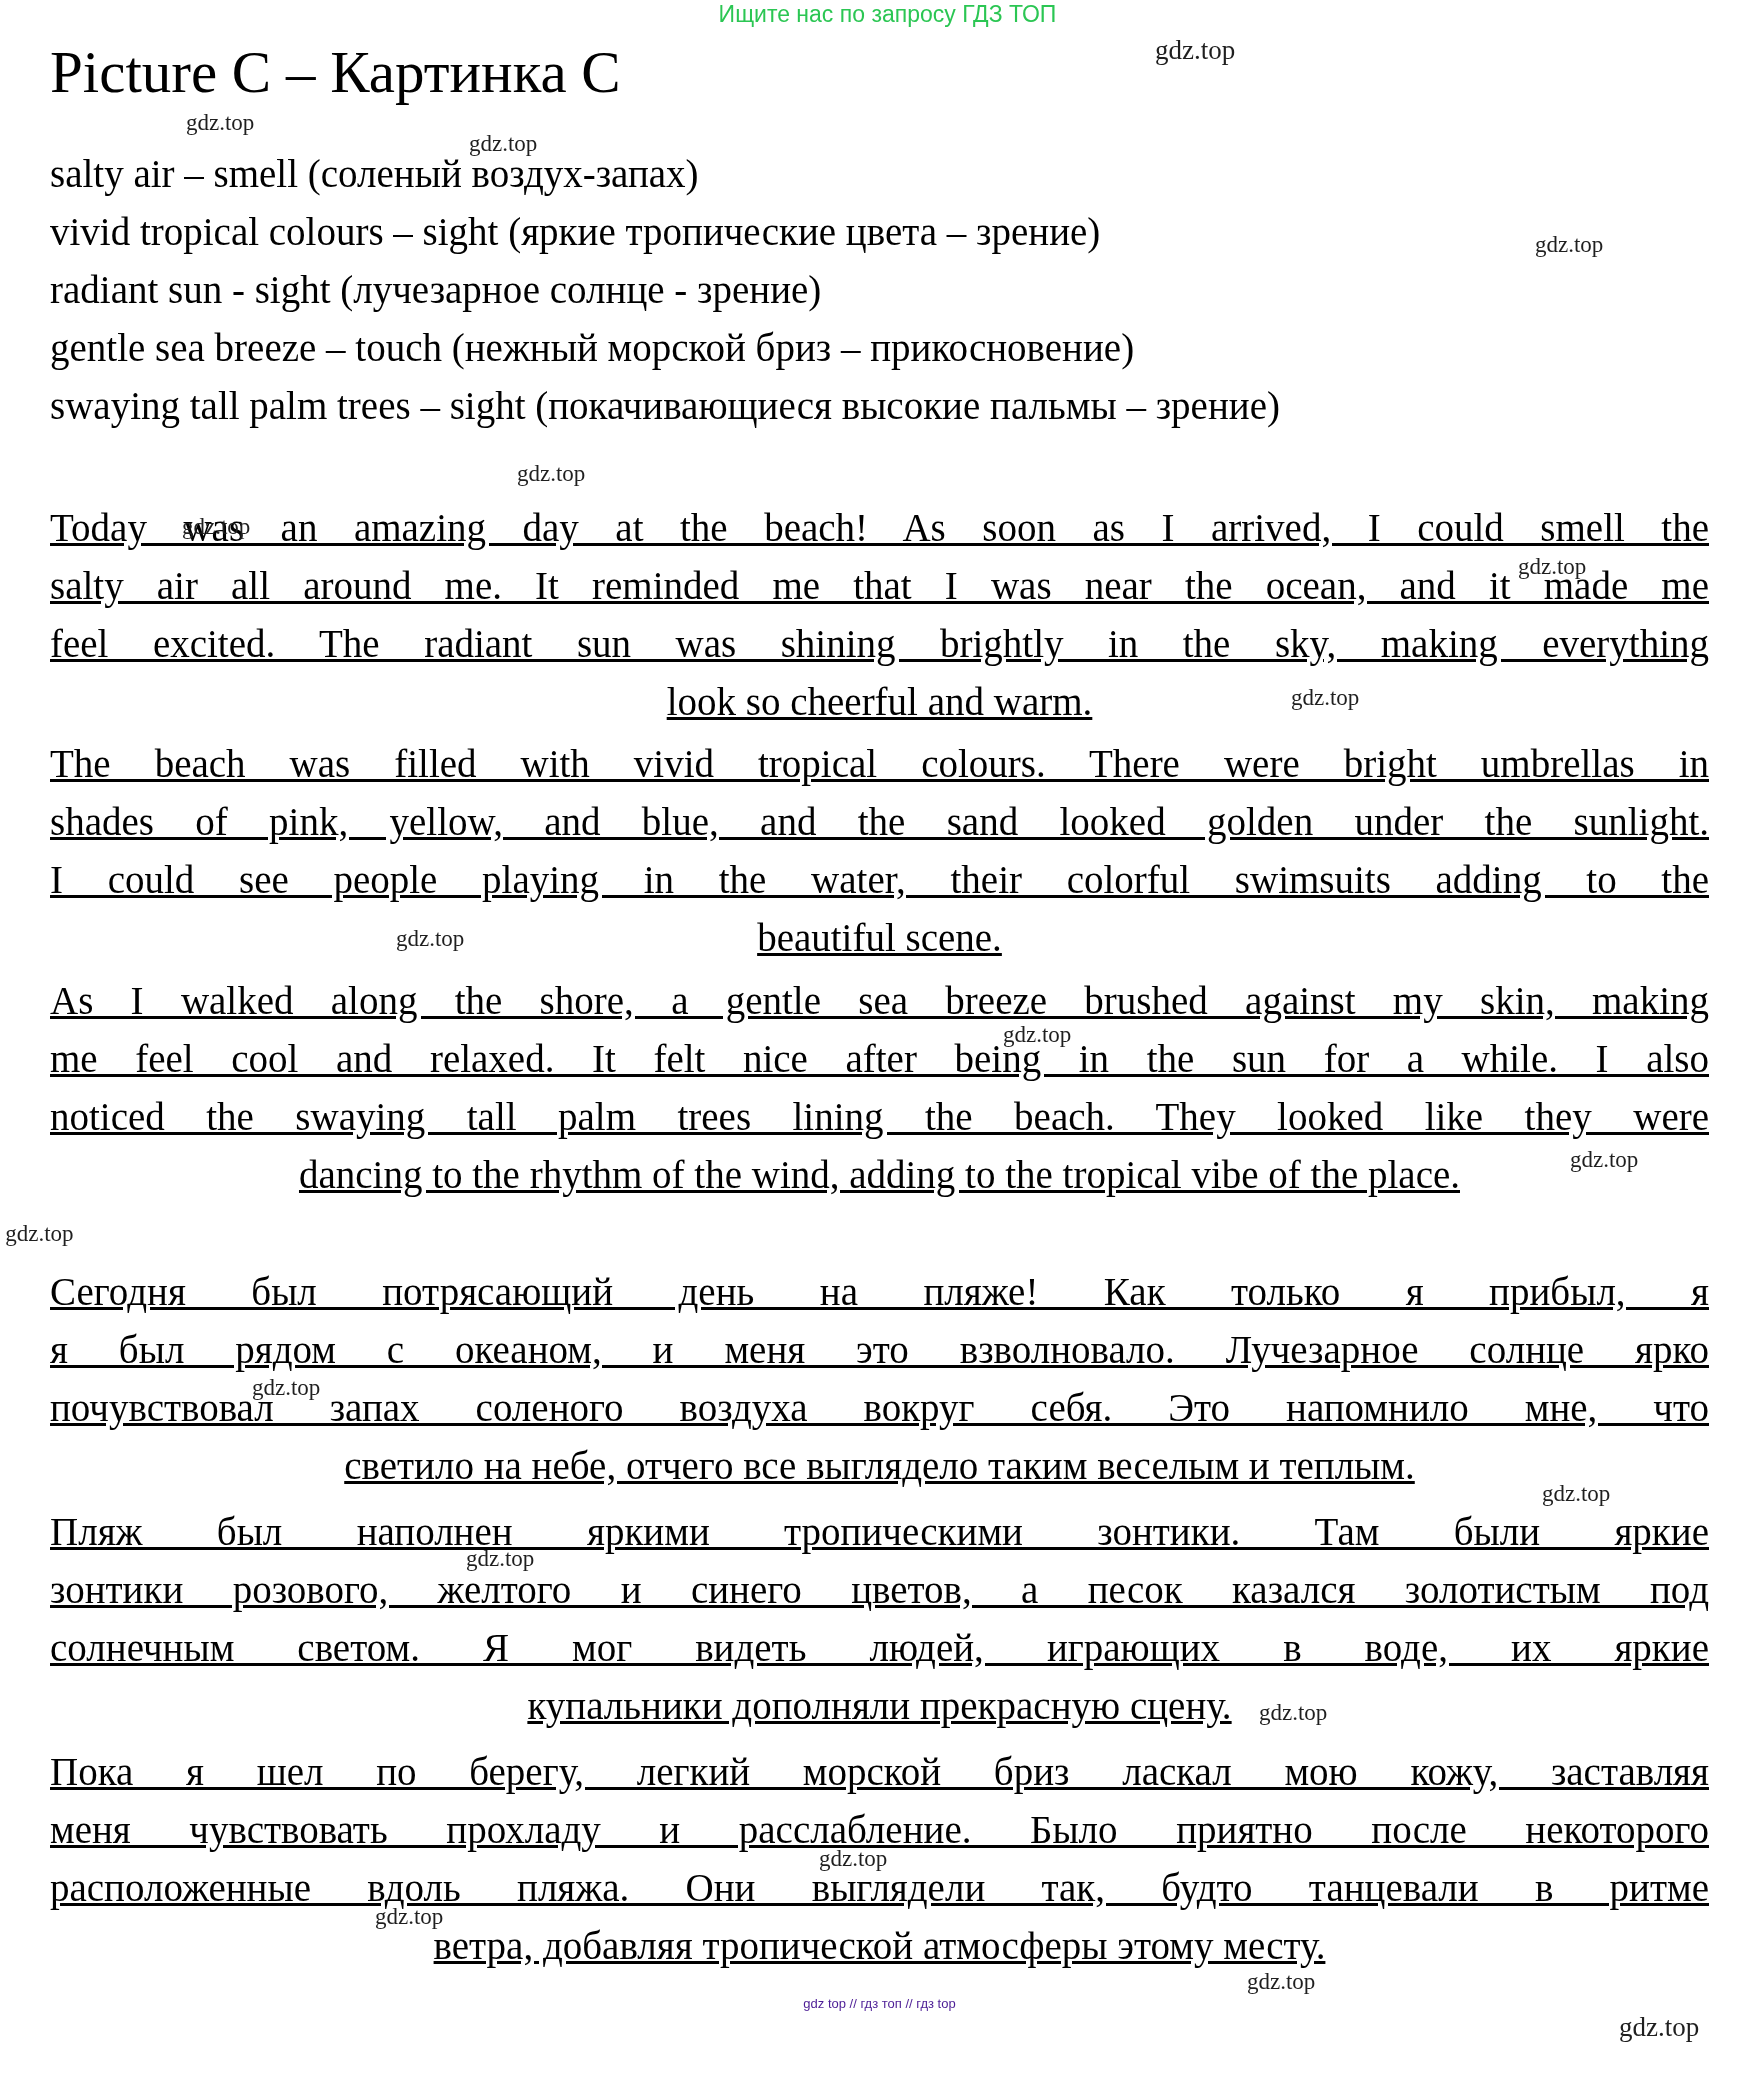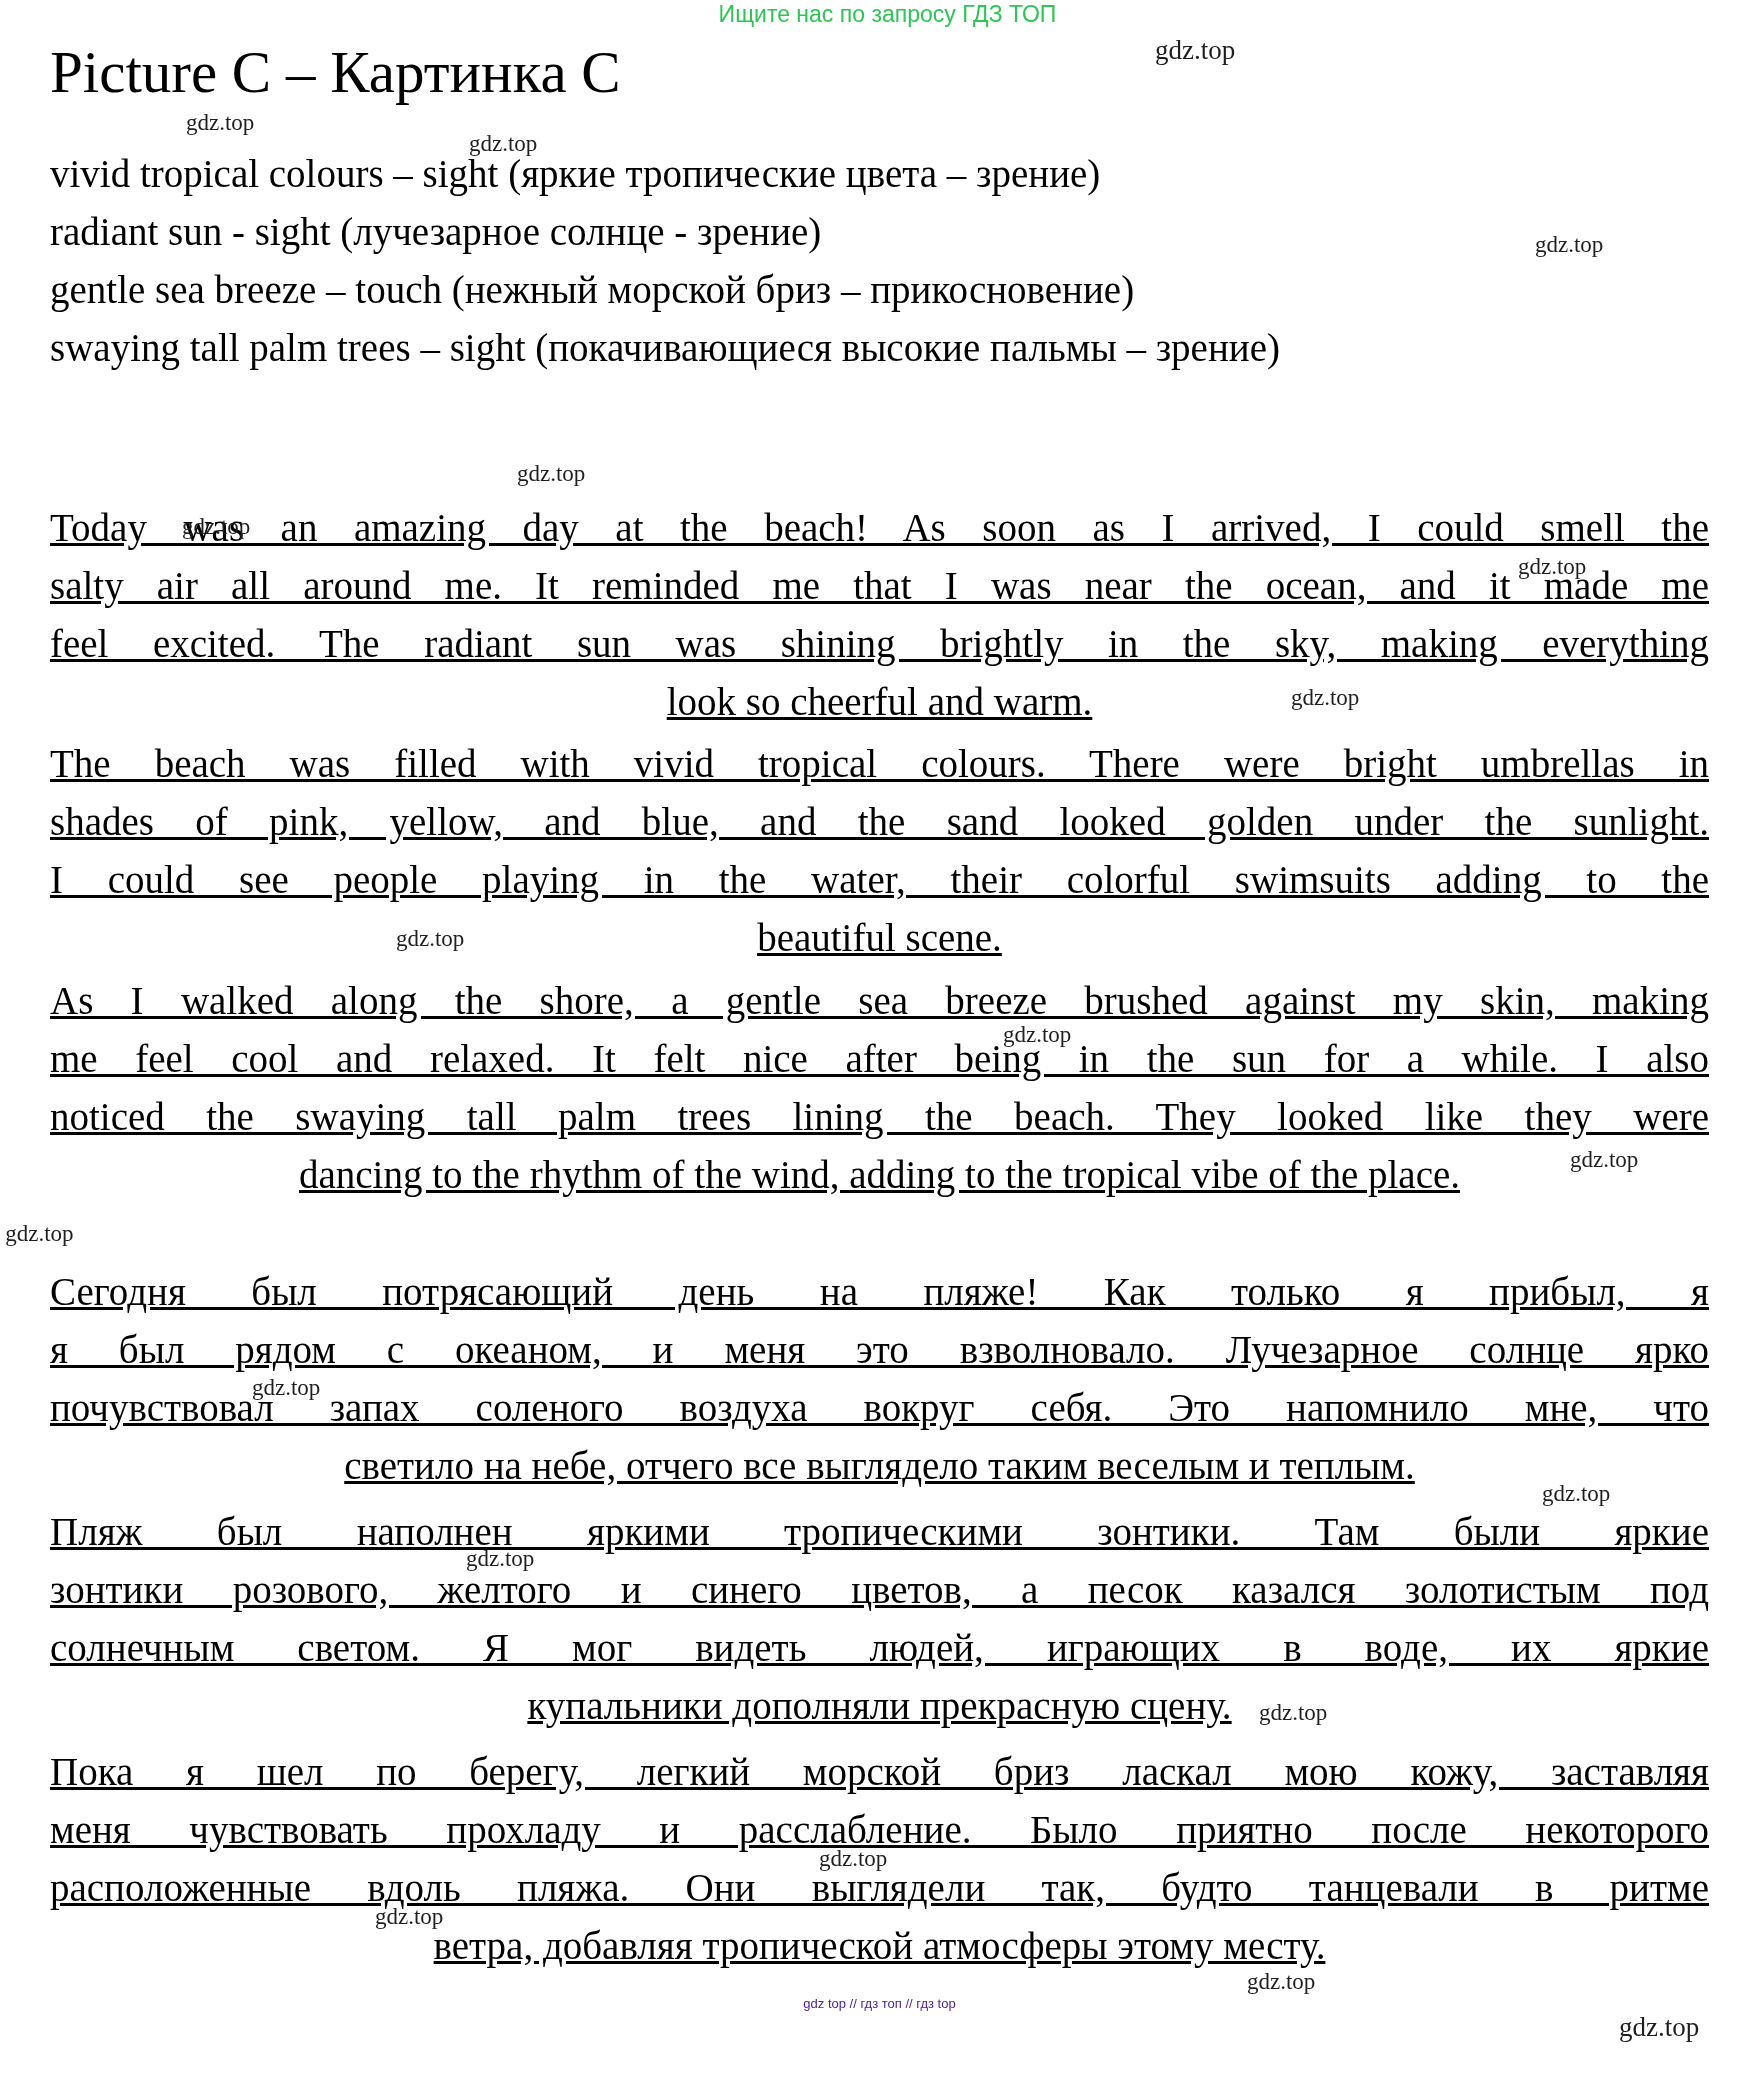--- a/index.html
+++ b/index.html
@@ -64,20 +64,21 @@
 </head>
 <body>
 
 <div class="page">
 
   <div class="banner">Ищите нас по запросу ГДЗ ТОП</div>
 
   <h1 class="title">Picture C – Картинка C</h1>
 
   <div class="textblock vocab">
+    <div class="vline">salty air – smell (соленый воздух-запах)</div>
     <div class="vline">vivid tropical colours – sight (яркие тропические цвета – зрение)</div>
     <div class="vline">radiant sun - sight (лучезарное солнце - зрение)</div>
     <div class="vline">gentle sea breeze – touch (нежный морской бриз – прикосновение)</div>
     <div class="vline">swaying tall palm trees – sight (покачивающиеся высокие пальмы – зрение)</div>
   </div>
 
   <div class="textblock eng">
     <div class="para">
         <div class="line j">Today was an amazing day at the beach! As soon as I arrived, I could smell the</div>
         <div class="line j">salty air all around me. It reminded me that I was near the ocean, and it made me</div>

